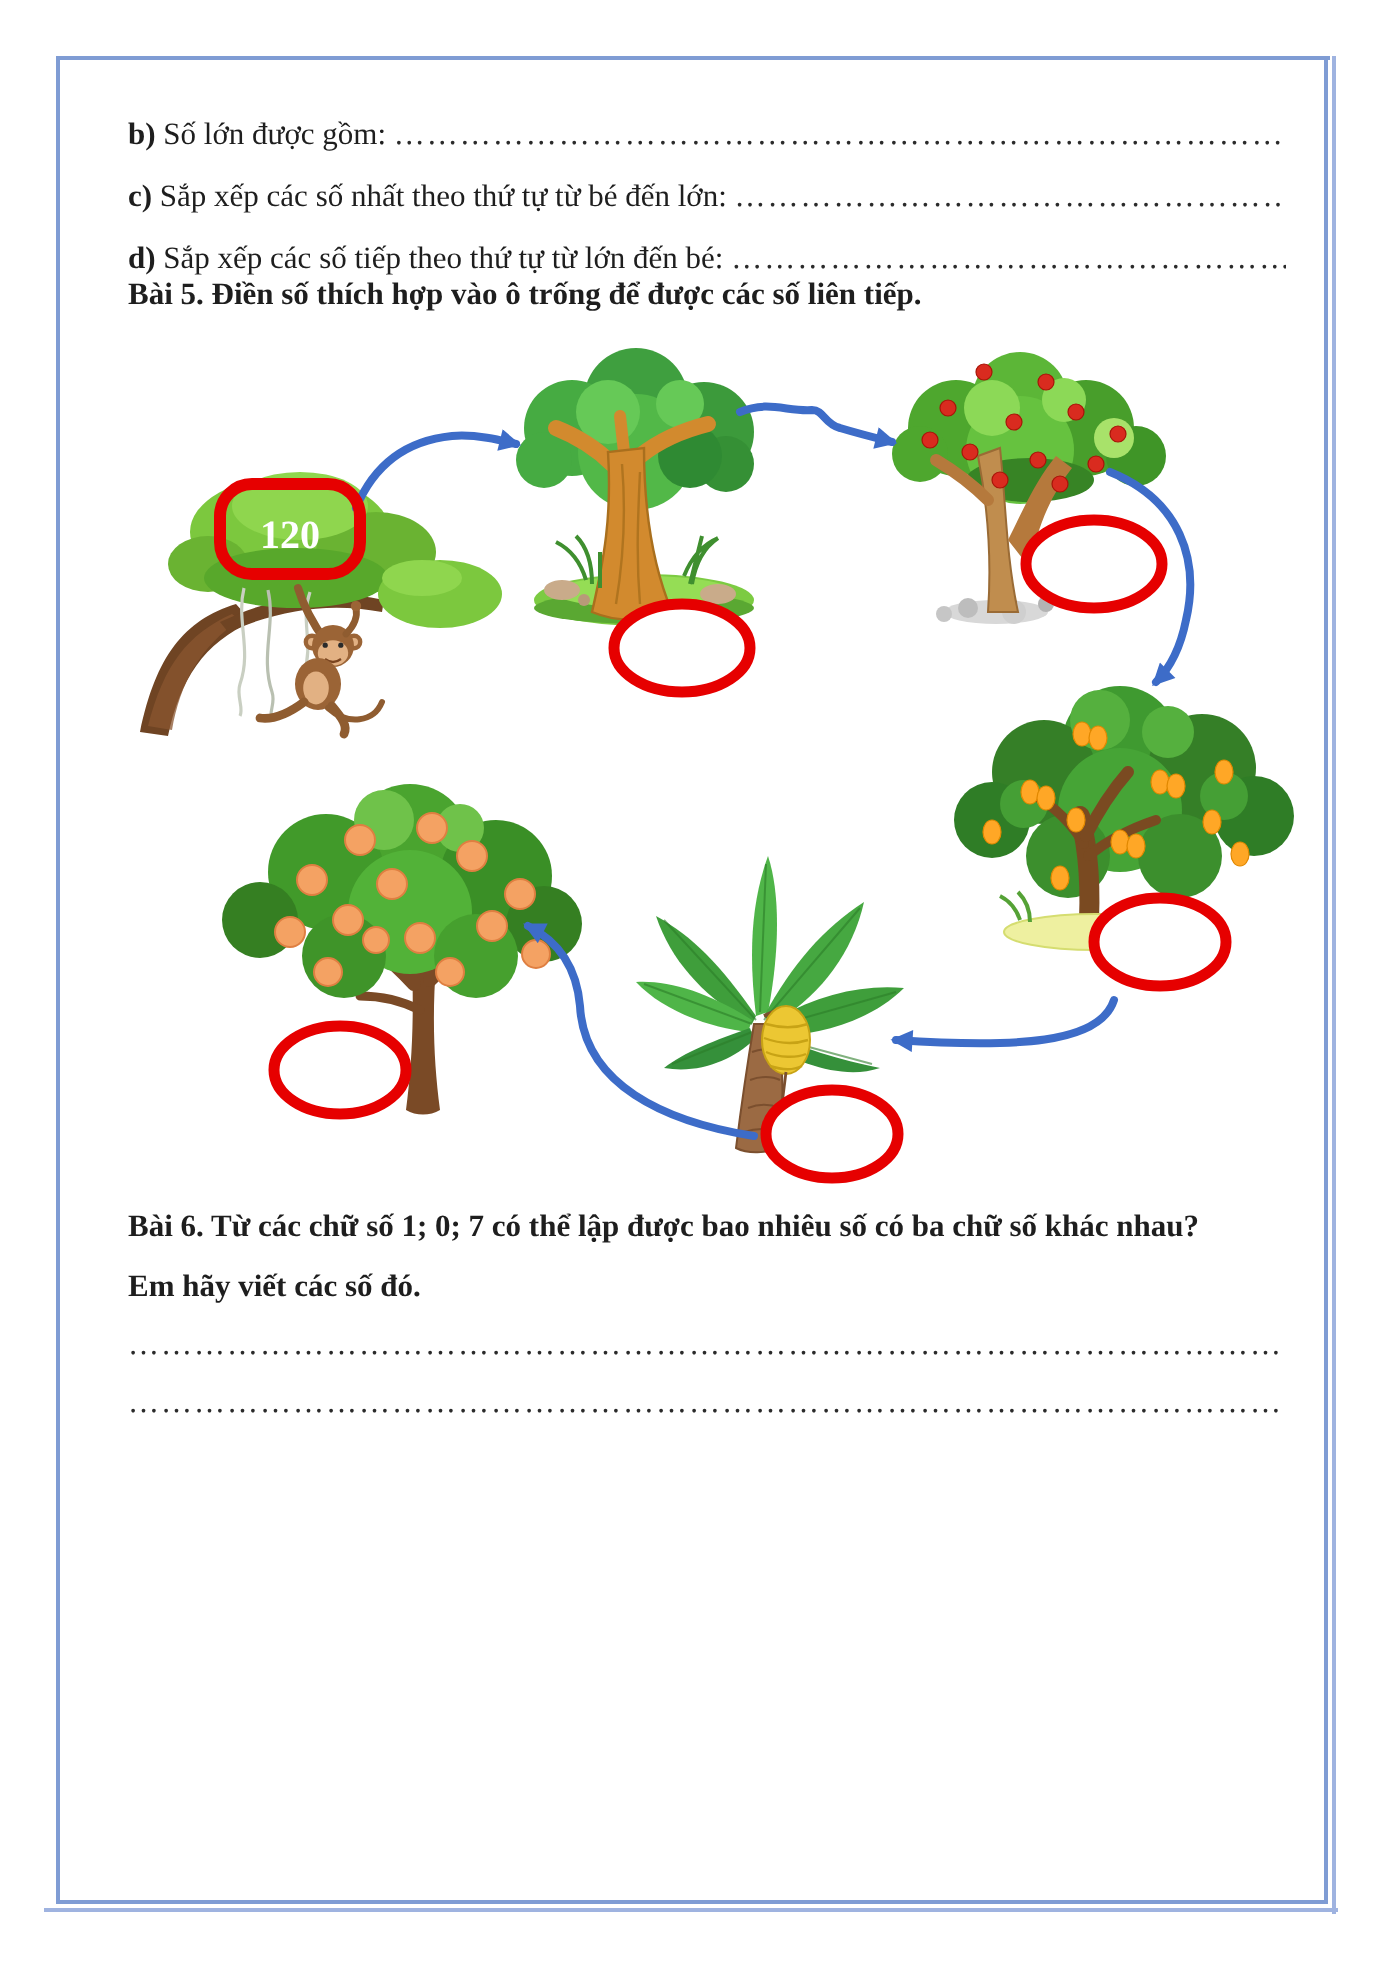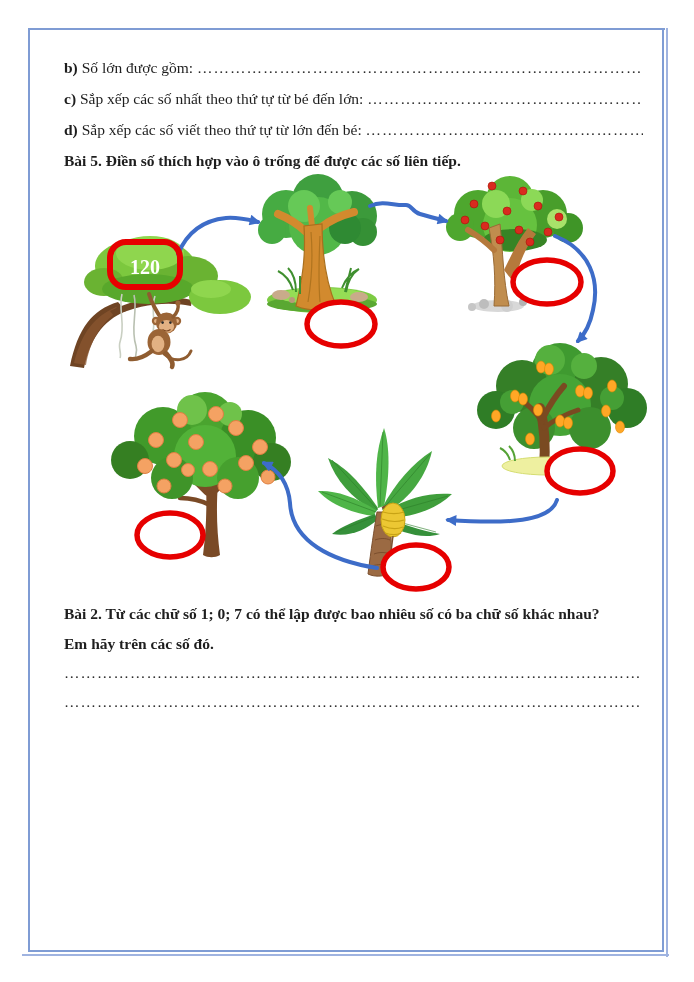--- a/index.html
+++ b/index.html
@@ -21,26 +21,26 @@
 <div class="frame" style="left:28px;top:28px;width:2px;height:924px;"></div>
 <div class="frame" style="left:662px;top:28px;width:2px;height:924px;"></div>
 <div class="frame light" style="left:666px;top:28px;width:2px;height:929px;"></div>
 <div class="frame" style="left:28px;top:950px;width:636px;height:2px;"></div>
 <div class="frame light" style="left:22px;top:954px;width:647px;height:2px;"></div>
 
 <div class="doc-line" style="top:58px"><span class="bold">b)</span><span> Số lớn được gồm: </span><span class="dots">…………………………………………………………………………………………</span></div>
 
 <div class="doc-line" style="top:89px"><span class="bold">c)</span><span> Sắp xếp các số nhất theo thứ tự từ bé đến lớn: </span><span class="dots">…………………………………………………………………………………………</span></div>
 
-<div class="doc-line" style="top:120px"><span class="bold">d)</span><span> Sắp xếp các số viết theo thứ tự từ lớn đến bé: </span><span class="dots">…………………………………………………………………………………………</span></div>
-
-<div class="doc-line bold" style="top:151px">Bài 5. Điền số thích hợp vào ô trống để được các số liên tiếp.</div>
-
-<div class="doc-line bold" style="top:604px;width:600px">Bài 2. Từ các chữ số 1; 0; 7 có thể lập được bao nhiêu số có ba chữ số khác nhau?</div>
-<div class="doc-line bold" style="top:634px">Em hãy trên các số đó.</div>
+<div class="doc-line" style="top:120px"><span class="bold">d)</span><span> Sắp xếp các số tiếp theo thứ tự từ lớn đến bé: </span><span class="dots">…………………………………………………………………………………………</span></div>
+
+<div class="doc-line bold" style="top:138px">Bài 5. Điền số thích hợp vào ô trống để được các số liên tiếp.</div>
+
+<div class="doc-line bold" style="top:604px;width:600px">Bài 6. Từ các chữ số 1; 0; 7 có thể lập được bao nhiêu số có ba chữ số khác nhau?</div>
+<div class="doc-line bold" style="top:634px">Em hãy viết các số đó.</div>
 <div class="doc-line dots" style="top:663px">……………………………………………………………………………………………………</div>
 <div class="doc-line dots" style="top:692px">……………………………………………………………………………………………………</div>
 
 <svg width="600" height="432" viewBox="0 0 600 432">
   <defs>
     <marker id="ah" viewBox="0 0 10 10" refX="7.5" refY="5" markerWidth="13" markerHeight="11" orient="auto" markerUnits="userSpaceOnUse">
       <path d="M0,0 L10,5 L0,10 Z" fill="#3d6cc8"></path>
     </marker>
   </defs>
 

